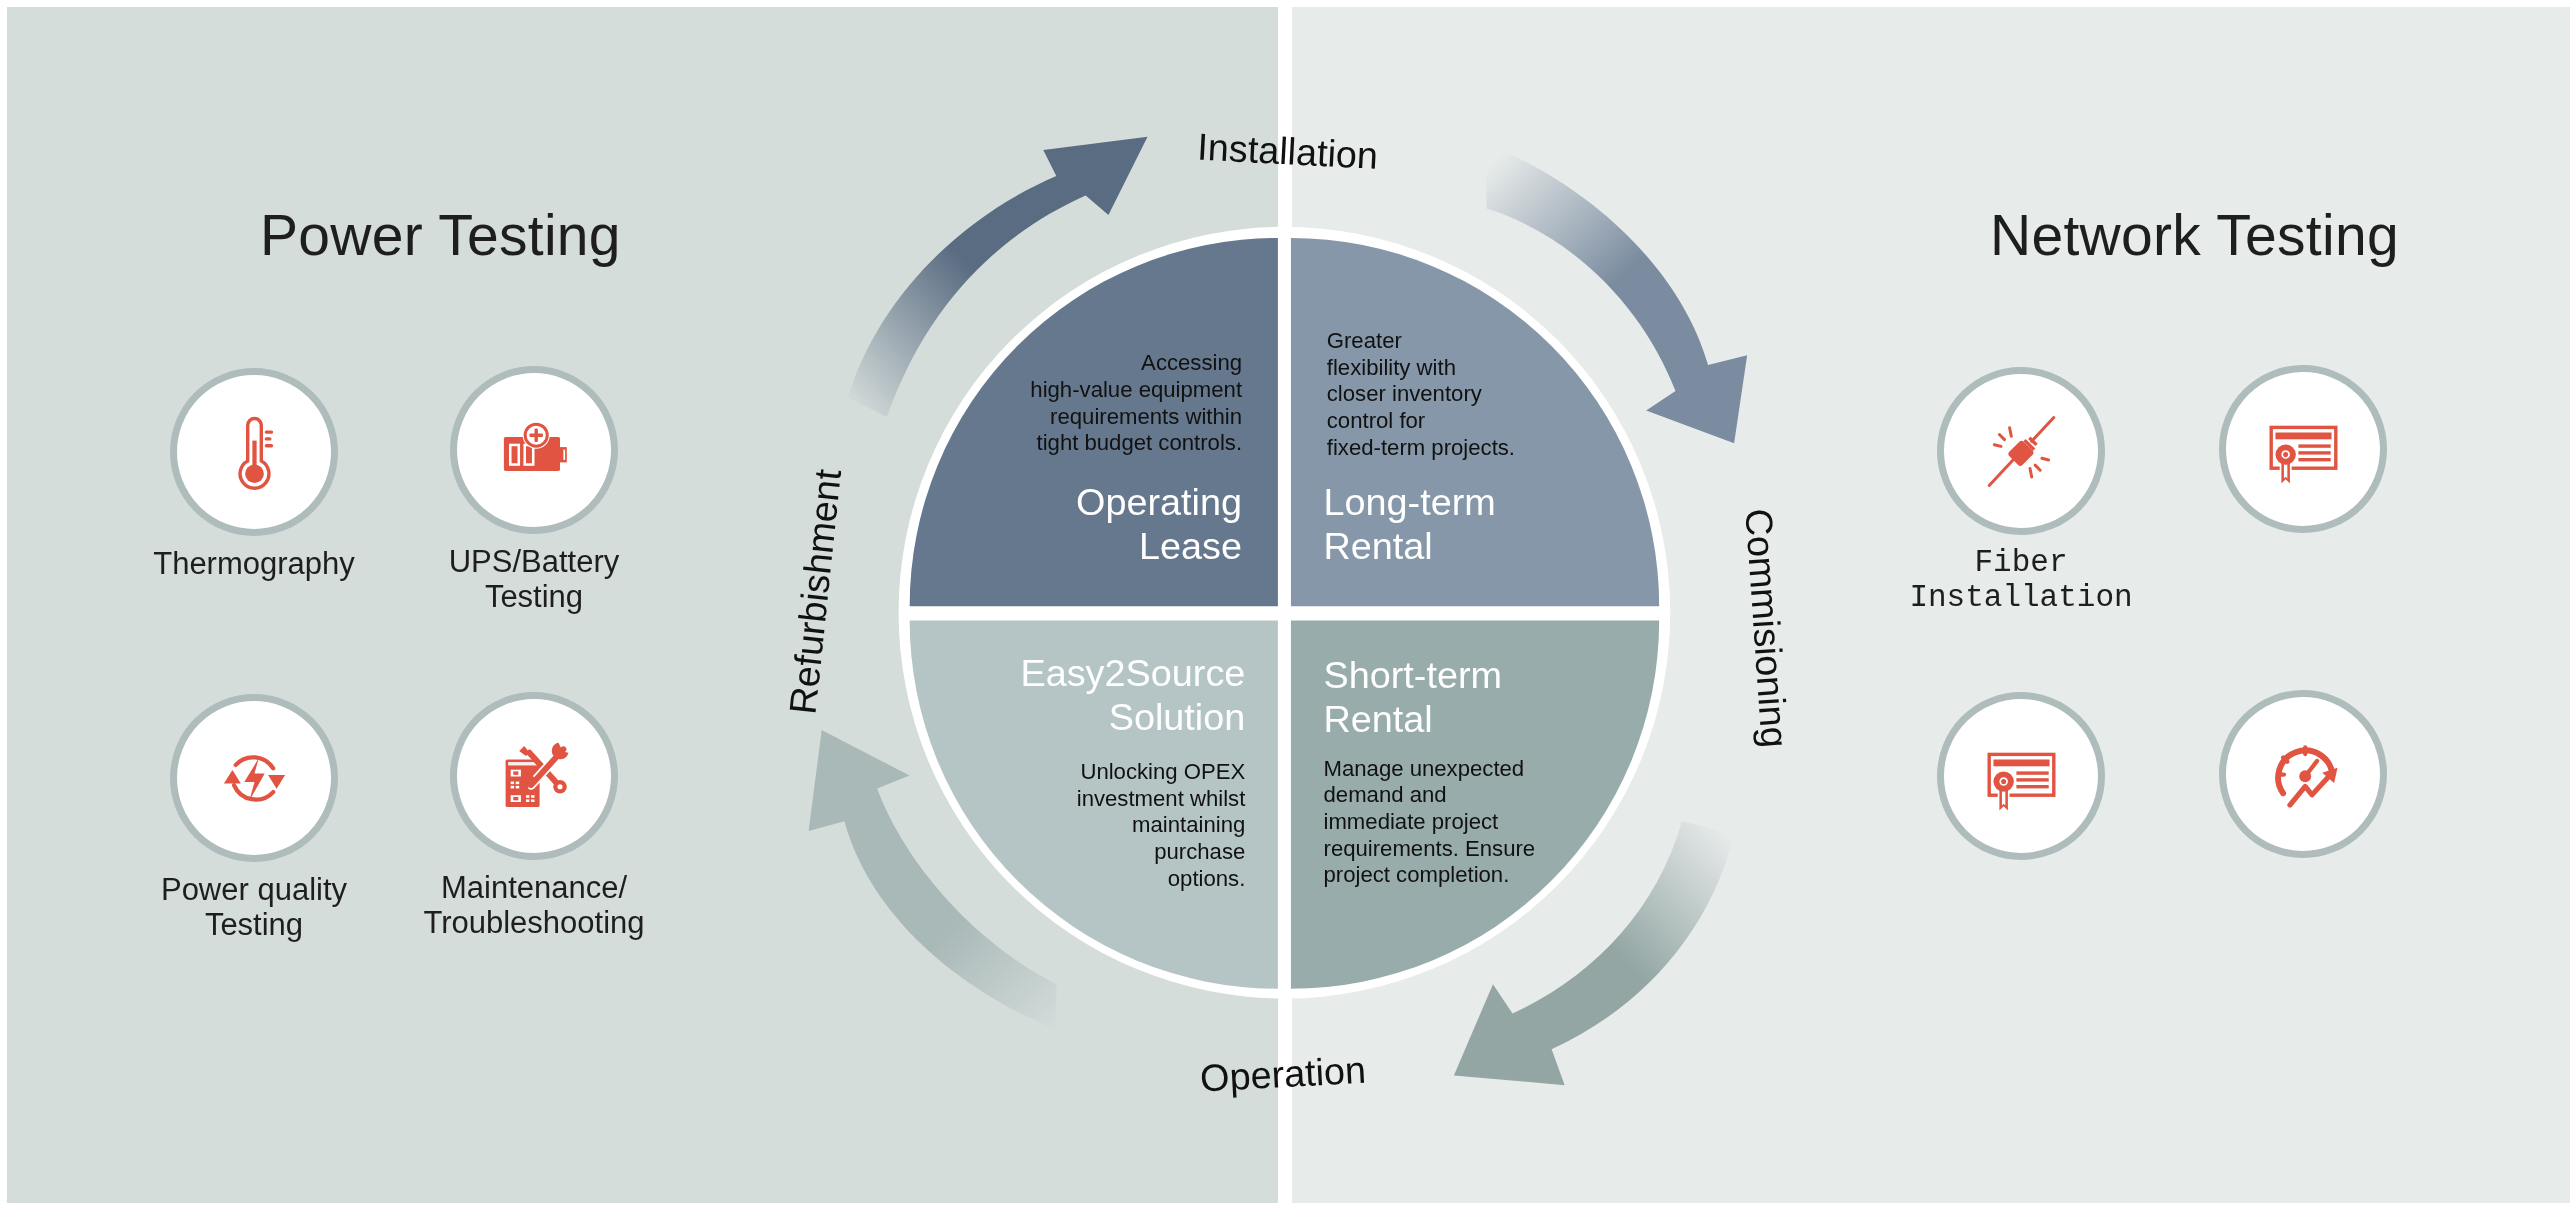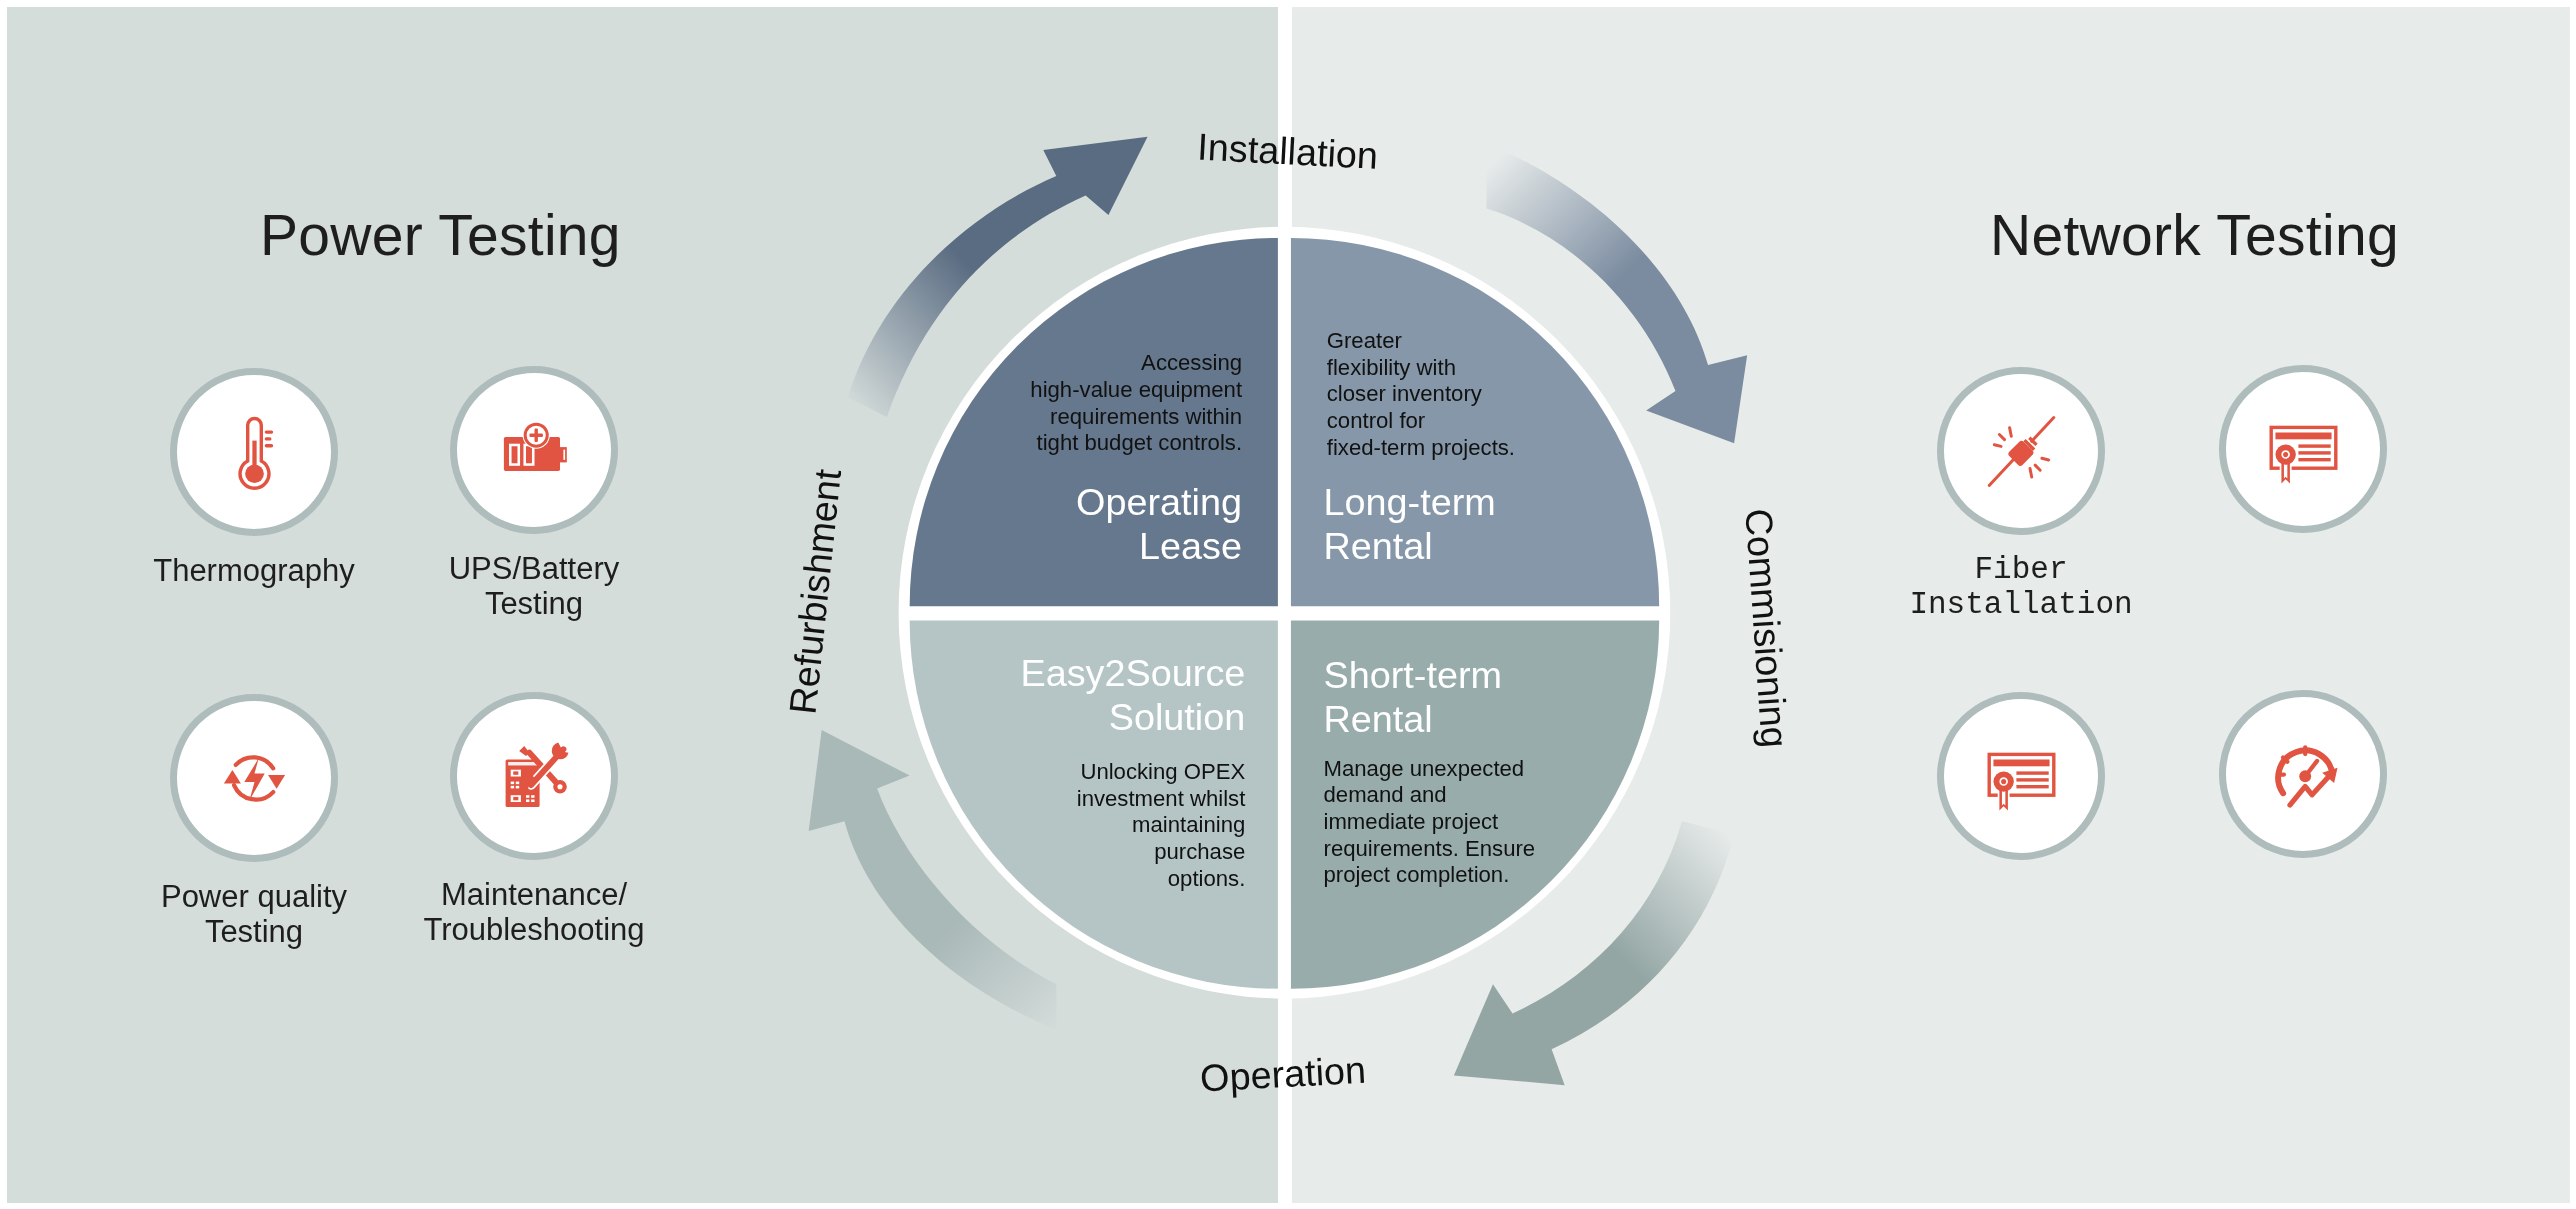--- a/index.html
+++ b/index.html
@@ -7,21 +7,21 @@
          font-family: "Liberation Sans", "DejaVu Sans", sans-serif; color: #1e1e1e; }
   .panel { position: absolute; top: 6.5px; height: 1196px; }
   .panel-left { left: 6.5px; width: 1271px; background: #d5dddb; }
   .panel-right { left: 1292px; width: 1278px; background: #e7ebea; }
   .section-title { position: absolute; font-size: 57px; font-weight: normal; margin: 0; letter-spacing: 0.3px; }
   .tile { position: absolute; width: 280px; text-align: center; }
   .tile .ring { width: 154px; height: 154px; border-radius: 50%; background: #ffffff;
                 border: 7.8px solid #aebcbb; margin: 0 auto; display: flex;
                 align-items: center; justify-content: center; }
   .tile .ring svg { width: 85px; height: 85px; }
-  .tile .label { font-size: 31px; line-height: 35px; margin-top: 17px; }
+  .tile .label { font-size: 31px; line-height: 35px; margin-top: 10px; }
   #diagram { position: absolute; left: 0; top: 0; width: 2576px; height: 1209px; pointer-events: none; }
   #diagram text { font-family: "Liberation Sans", "DejaVu Sans", sans-serif; }
   .quad-title { fill: #ffffff; font-size: 58px; }
   .quad-desc { fill: #111111; font-size: 34px; }
   .stage-label { fill: #111111; font-size: 58px; }
 </style>
 </head>
 <body>
 
 <div class="panel panel-left"></div>

